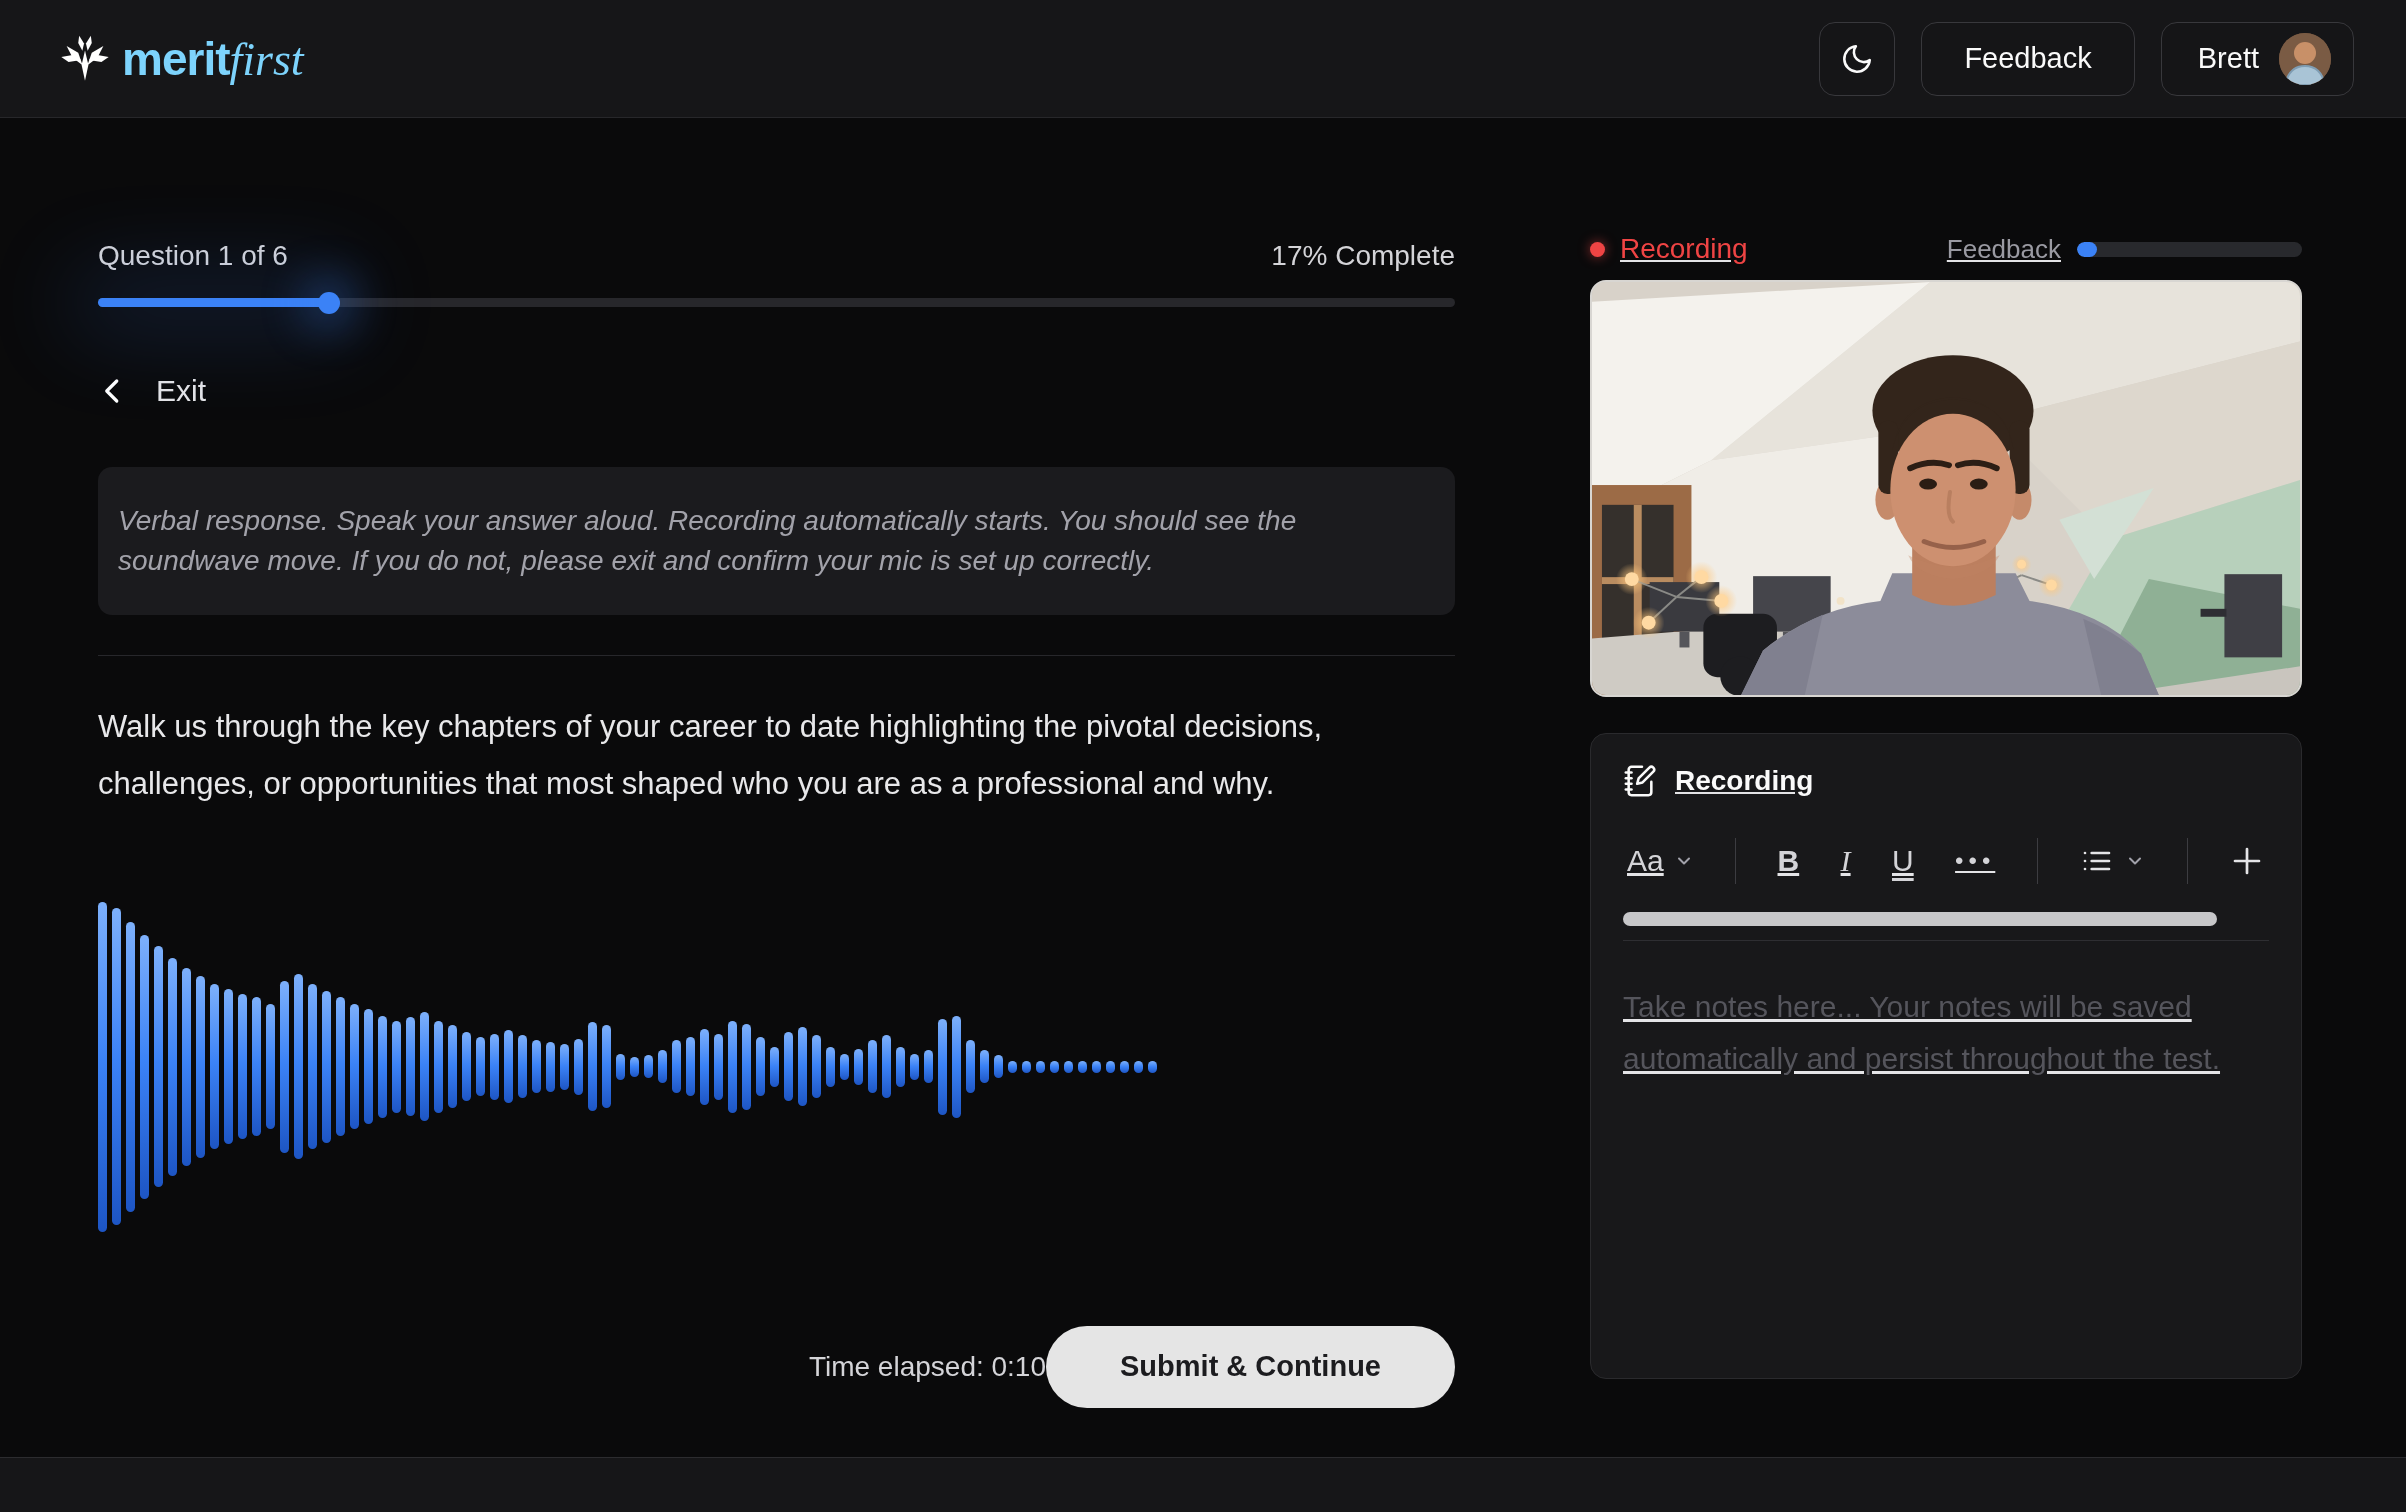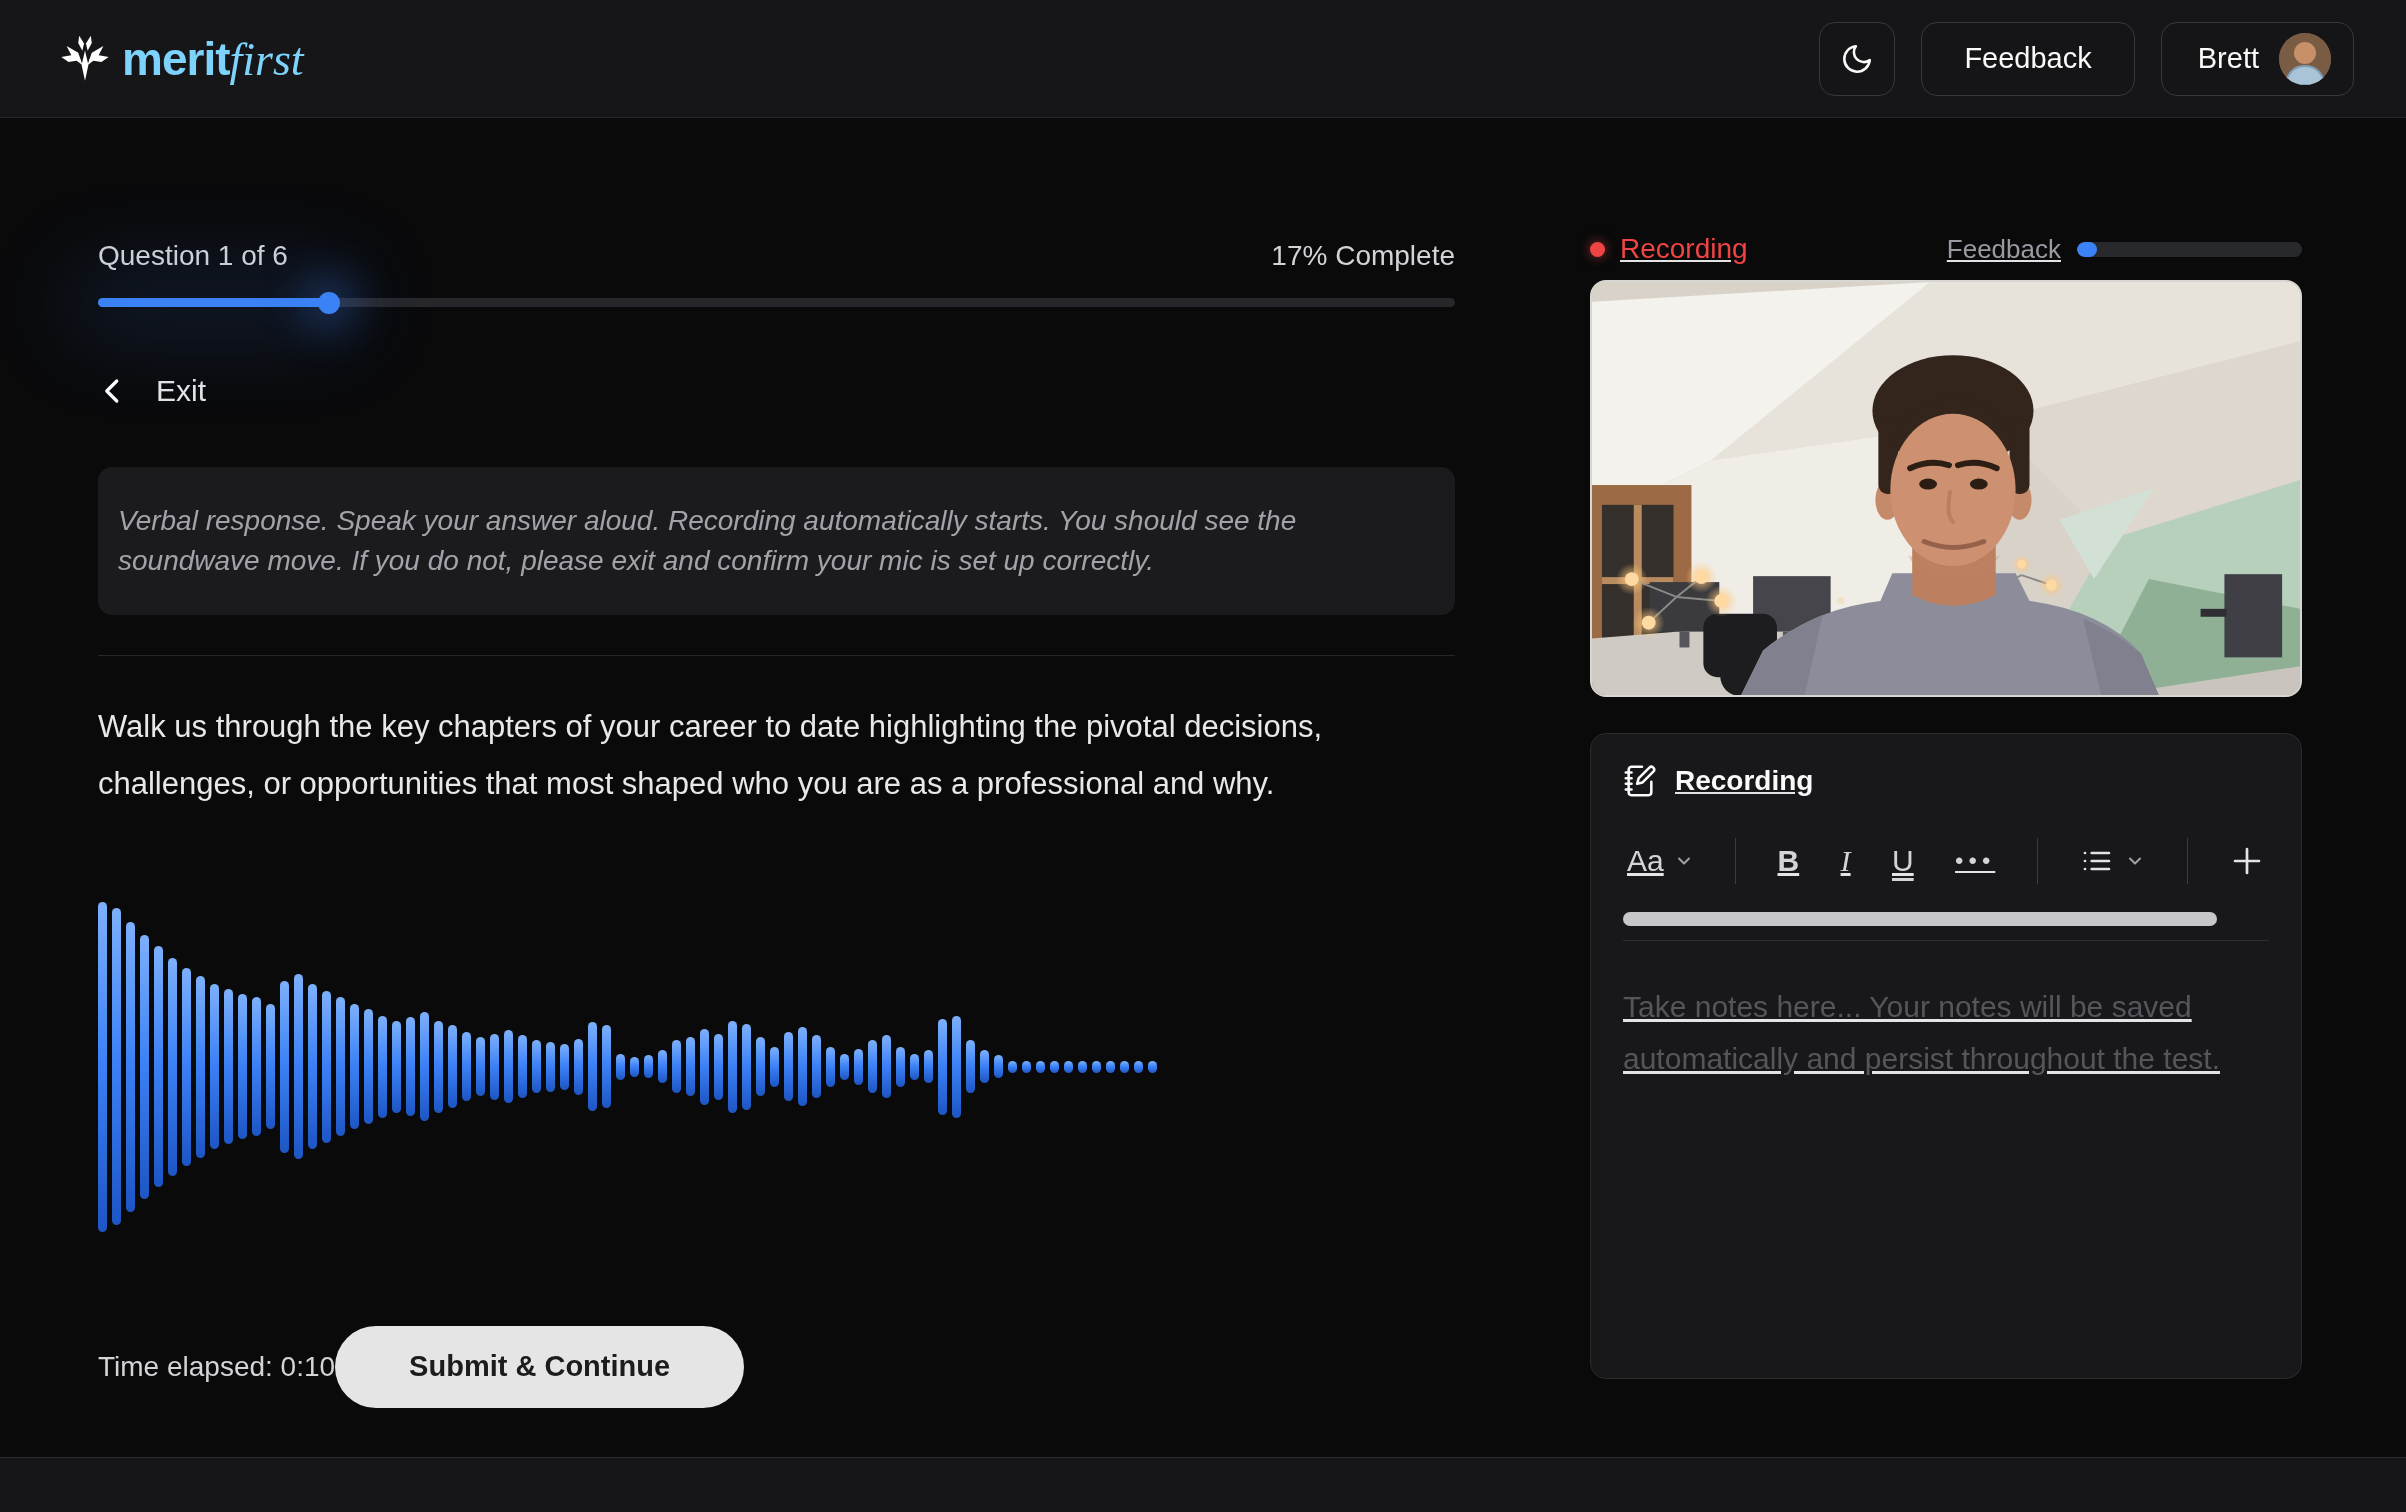--- a/index.html
+++ b/index.html
@@ -50,21 +50,21 @@
     font-style:italic;font-size:28px;line-height:1.42;color:#a2a2aa;box-sizing:border-box;
   }
   .h-divider{margin-top:40px;border-top:1px solid #27272b;height:0;}
   .question{margin-top:42px;font-size:31px;line-height:1.84;color:#e8e8ea;max-width:1330px;}
   .wave-wrap{margin-top:20px;height:470px;display:flex;align-items:center;}
   .waveform{display:flex;align-items:center;gap:5px;height:340px;}
   .wbar{
     width:9px;border-radius:5px;flex:0 0 auto;
     background:linear-gradient(180deg,#7db0fb 0%,#3b82f6 48%,#1d55c4 100%);
   }
-  .bottom-row{margin-top:24px;display:flex;justify-content:flex-start;align-items:center;}
+  .bottom-row{margin-top:24px;display:flex;justify-content:flex-end;align-items:center;}
   .timer{font-size:28px;color:#d4d4d8;}
   .submit-btn{
     height:82px;padding:0 74px;border:none;border-radius:999px;background:#e5e5e5;
     color:#1c1c1f;font-size:29px;font-weight:600;font-family:"Liberation Sans",sans-serif;cursor:pointer;
   }
   
   .status-row{display:flex;justify-content:space-between;align-items:center;height:34px;}
   .recording{display:flex;align-items:center;gap:15px;font-size:28px;font-weight:500;color:#ef4444;}
   .rec-dot{width:15px;height:15px;border-radius:50%;background:#ef4444;box-shadow:0 0 12px rgba(239,68,68,.6);}
   .speaking{display:flex;align-items:center;gap:16px;}

